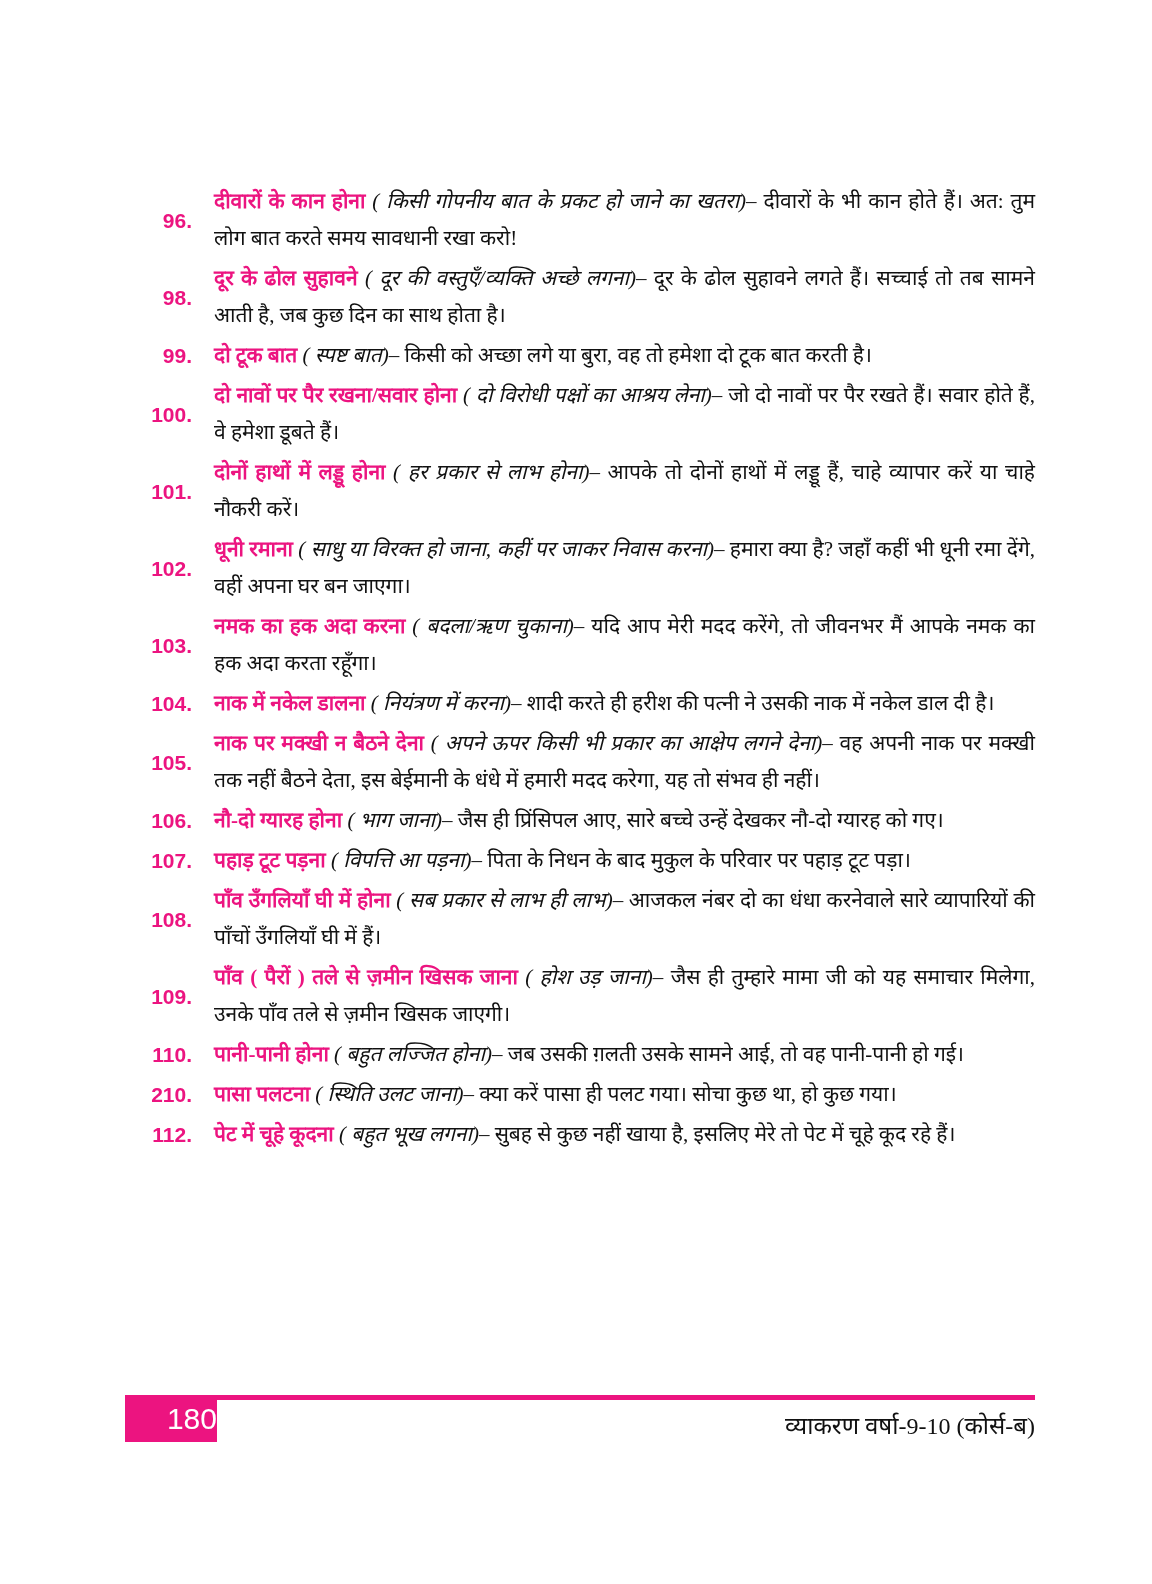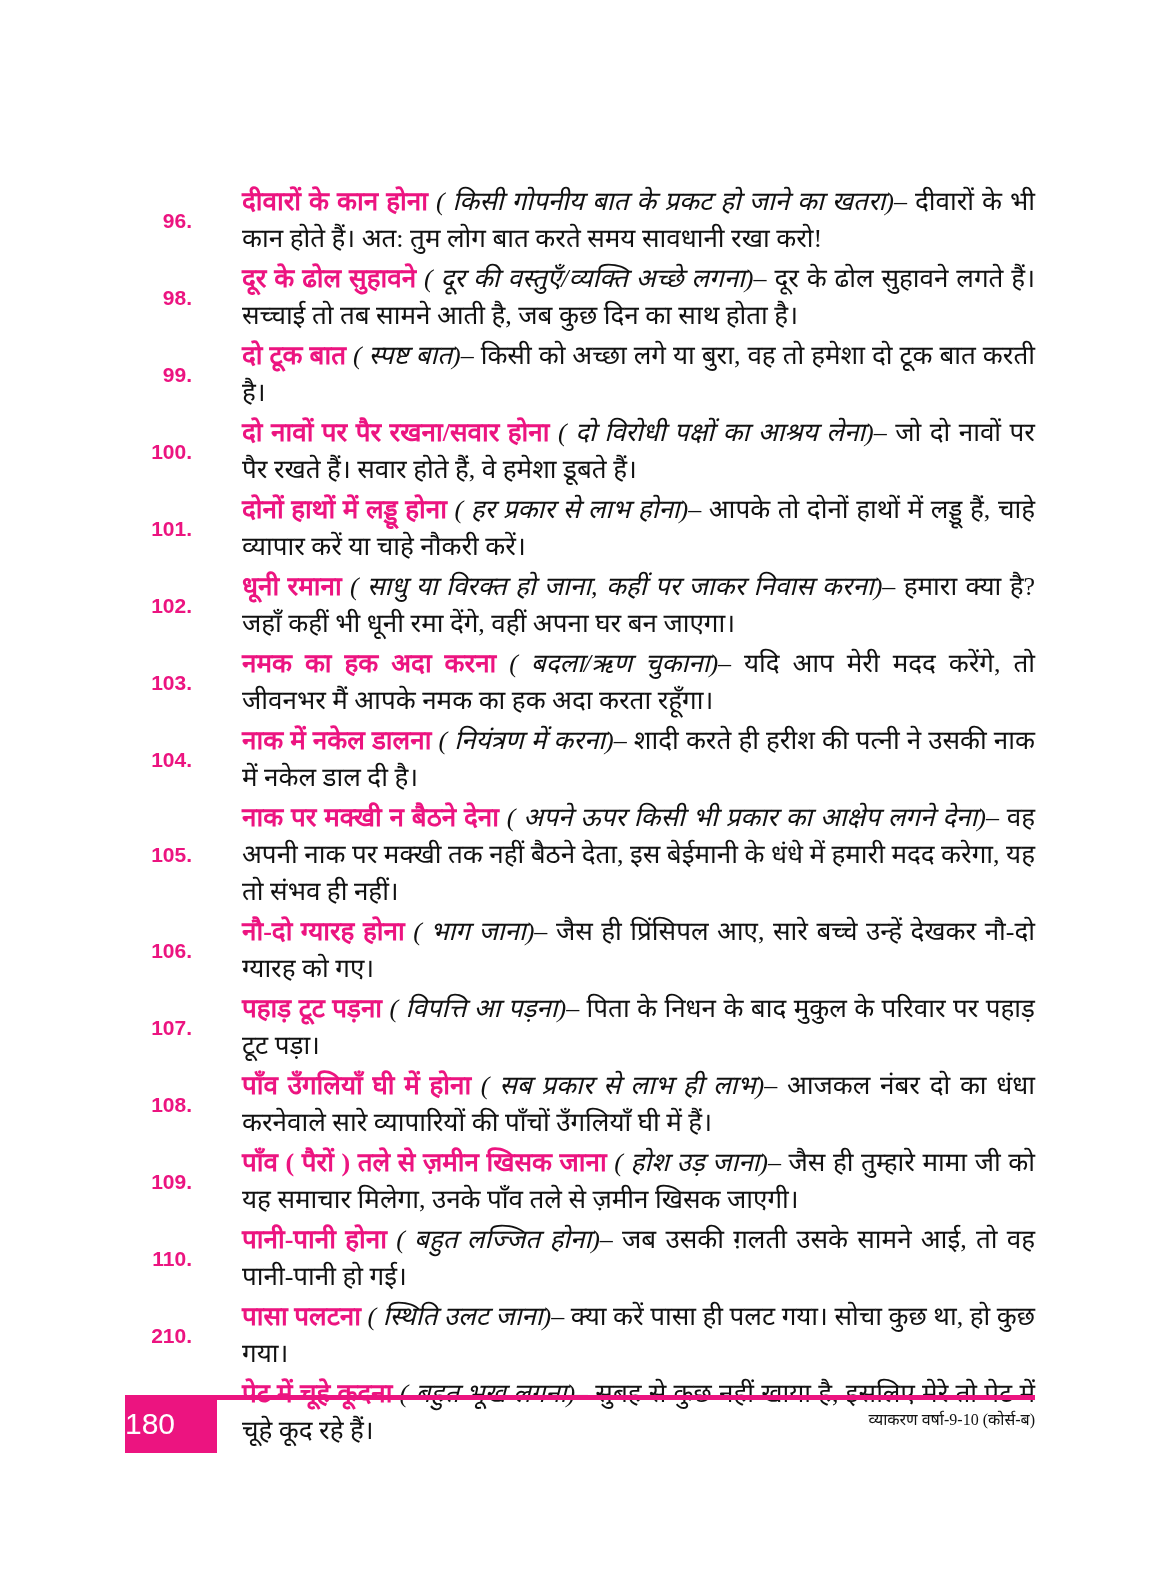--- a/index.html
+++ b/index.html
@@ -31,22 +31,22 @@
     width: 52px;
     text-align: right;
     color: var(--accent);
     font-weight: bold;
     font-family: "Liberation Sans", "DejaVu Sans", sans-serif;
     font-size: 21px;
     line-height: 37px;
   }
   .entry .body {
     flex: 1;
-    margin-left: 50px;
-    font-size: 26px;
+    margin-left: 22px;
+    font-size: 21px;
     line-height: 37px;
     text-align: justify;
     color: var(--ink);
   }
   .headword {
     color: var(--accent);
     font-weight: bold;
   }
   .meaning { font-style: italic; }
   .paren { font-style: italic; }
@@ -60,33 +60,33 @@
   }
   .footer-line {
     position: absolute;
     top: 0; left: 0; right: 0;
     height: 5px;
     background: var(--accent);
   }
   .page-num-box {
     position: absolute;
     top: 0; left: 0;
-    width: 92px; height: 58px;
+    width: 92px; height: 47px;
     background: var(--accent);
     color: #ffffff;
     display: flex;
     align-items: center;
-    justify-content: flex-start;
+    justify-content: flex-end;
     font-family: "Liberation Sans", "DejaVu Sans", sans-serif;
     font-size: 30px;
   }
   .footer-text {
     position: absolute;
     top: 13px; right: 0;
-    font-size: 16px;
+    font-size: 24px;
     color: var(--ink);
     font-family: "Liberation Serif", "DejaVu Serif", serif;
   }
 </style>
 </head>
 <body>
 
 <div class="page">
 
   <div class="entries" id="entries">

